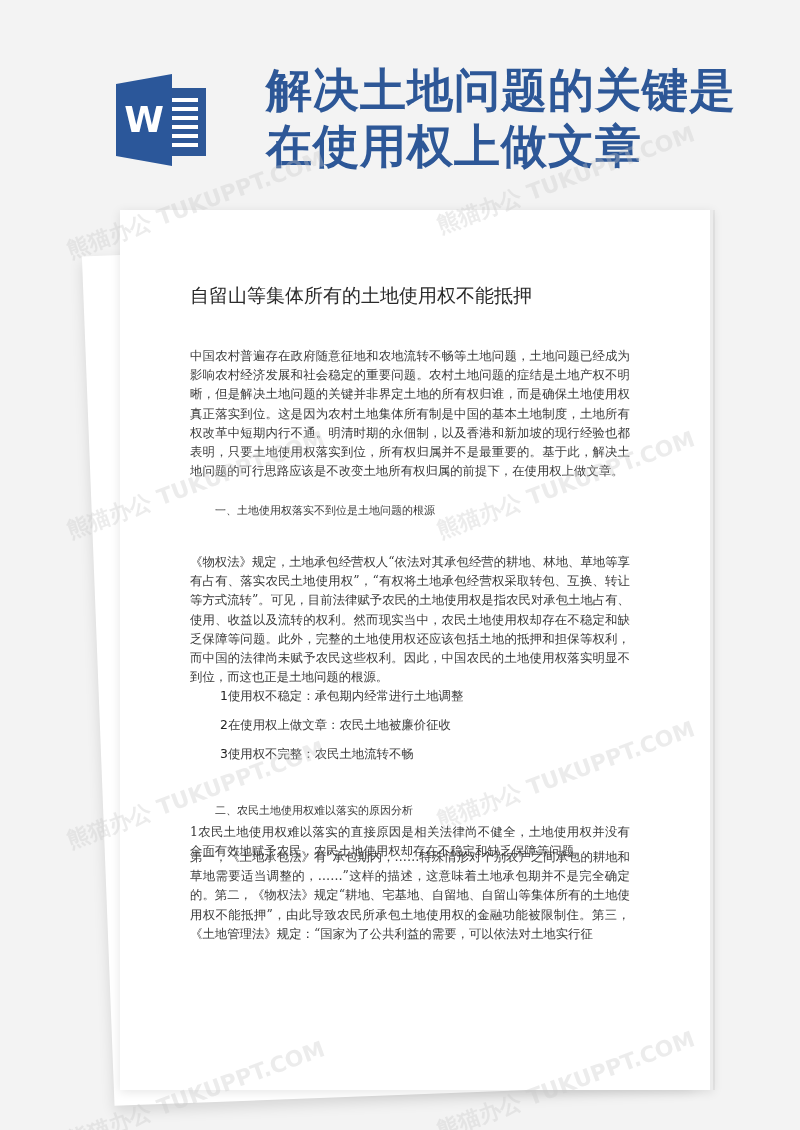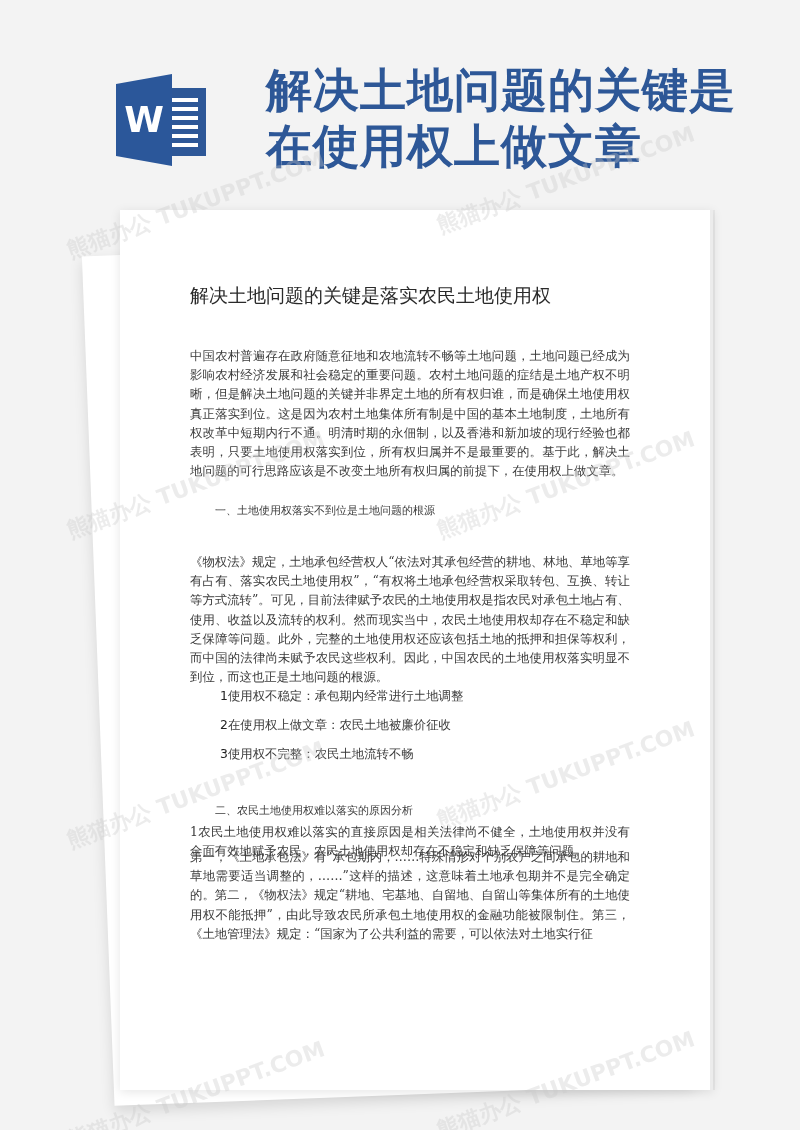--- a/index.html
+++ b/index.html
@@ -67,21 +67,21 @@
   </svg>
   <div class="banner-title">
     <div>解决土地问题的关键是</div>
     <div>在使用权上做文章</div>
   </div>
 </div>
 
 <div class="paper-back"></div>
 <div class="paper-front"></div>
 
-<div class="doc-title">解决土地问题的关键是落实农民土地使用权</div>
+<div class="doc-title">自留山等集体所有的土地使用权不能抵押</div>
 
 <div class="para" style="top:347px;font-family:Liberation Serif, serif;">中国农村普遍存在政府随意征地和农地流转不畅等土地问题，土地问题已经成为影响农村经济发展和社会稳定的重要问题。农村土地问题的症结是土地产权不明晰，但是解决土地问题的关键并非界定土地的所有权归谁，而是确保土地使用权真正落实到位。这是因为农村土地集体所有制是中国的基本土地制度，土地所有权改革中短期内行不通。明清时期的永佃制，以及香港和新加坡的现行经验也都表明，只要土地使用权落实到位，所有权归属并不是最重要的。基于此，解决土地问题的可行思路应该是不改变土地所有权归属的前提下，在使用权上做文章。</div>
 
 <div class="indent" style="top:503px;">一、土地使用权落实不到位是土地问题的根源</div>
 
 <div class="para" style="top:552px;">《物权法》规定，土地承包经营权人“依法对其承包经营的耕地、林地、草地等享有占有、落实农民土地使用权”，“有权将土地承包经营权采取转包、互换、转让等方式流转”。可见，目前法律赋予农民的土地使用权是指农民对承包土地占有、使用、收益以及流转的权利。然而现实当中，农民土地使用权却存在不稳定和缺乏保障等问题。此外，完整的土地使用权还应该包括土地的抵押和担保等权利，而中国的法律尚未赋予农民这些权利。因此，中国农民的土地使用权落实明显不到位，而这也正是土地问题的根源。</div>
 
 <div class="item" style="top:688px;">
   <b>1</b><span>使用权不稳定：承包期内经常进行土地调整</span>
 </div>

